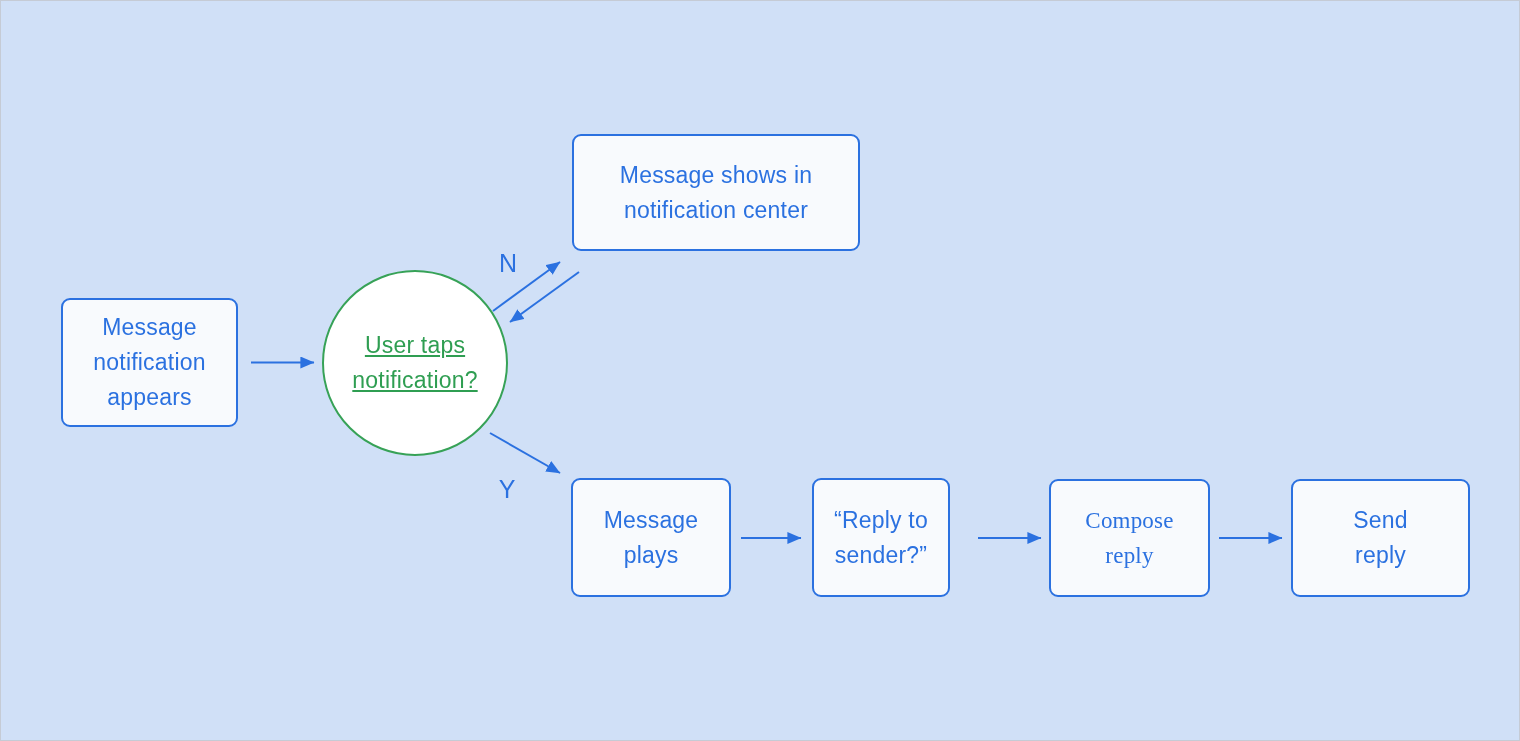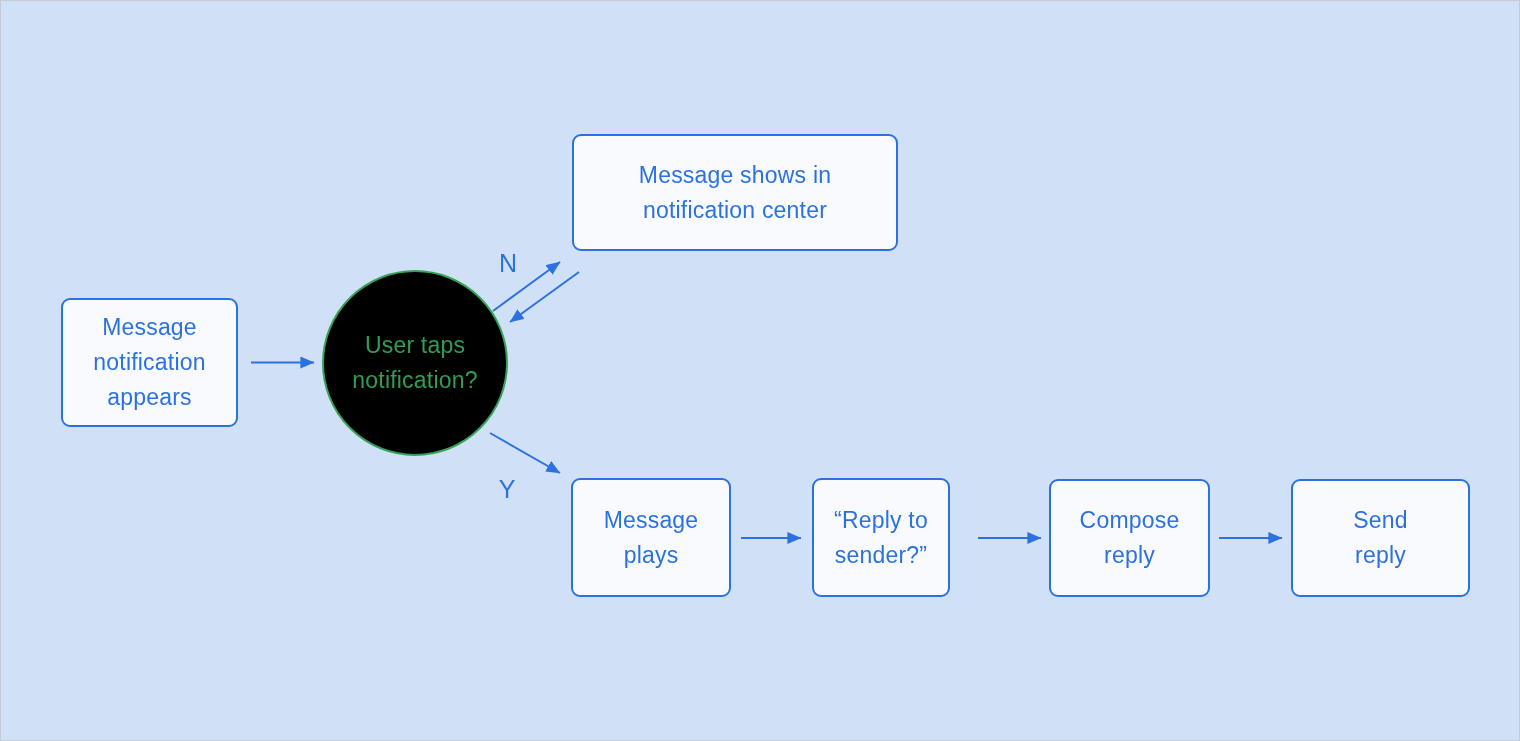--- a/index.html
+++ b/index.html
@@ -24,47 +24,48 @@
     line-height: 35px;
     letter-spacing: 0.2px;
   }
   .process {
     background: #f8fafd;
     border: 2px solid #2b71e0;
     border-radius: 9px;
     color: #2b71e0;
   }
   .decision {
-    background: #000000;
+    background: #ffffff;
     border: 2px solid #37a257;
     border-radius: 50%;
     color: #2f9e52;
+    text-decoration: underline;
   }
   #edges {
     position: absolute;
     left: 0; top: 0;
     width: 1520px;
     height: 741px;
     pointer-events: none;
   }
   .edge-label {
     position: absolute;
     color: #2b71e0;
     font-size: 25px;
     line-height: 30px;
     width: 28px;
     text-align: center;
   }
   
   #n-start    { left:  60px; top: 297px; width: 177px; height: 129px; }
   #n-decision { left: 321px; top: 269px; width: 186px; height: 186px; }
-  #n-center   { left: 571px; top: 133px; width: 326px; height: 117px; }
+  #n-center   { left: 571px; top: 133px; width: 288px; height: 117px; }
   #n-plays    { left: 570px; top: 477px; width: 160px; height: 119px; }
   #n-reply    { left: 811px; top: 477px; width: 138px; height: 119px; }
-  #n-compose  { left: 1048px; top: 478px; width: 161px; height: 118px; }
+  #n-compose  { left: 1048px; top: 478px; width: 161px; height: 118px; font-family: Liberation Serif, serif; }
   #n-send     { left: 1290px; top: 478px; width: 179px; height: 118px; }
   #lbl-n { left: 493px; top: 247px; }
   #lbl-y { left: 492px; top: 473px; }
 </style>
 </head>
 <body>
 
 <div id="canvas">
 
   <svg id="edges" viewBox="0 0 1520 741" xmlns="http://www.w3.org/2000/svg">

